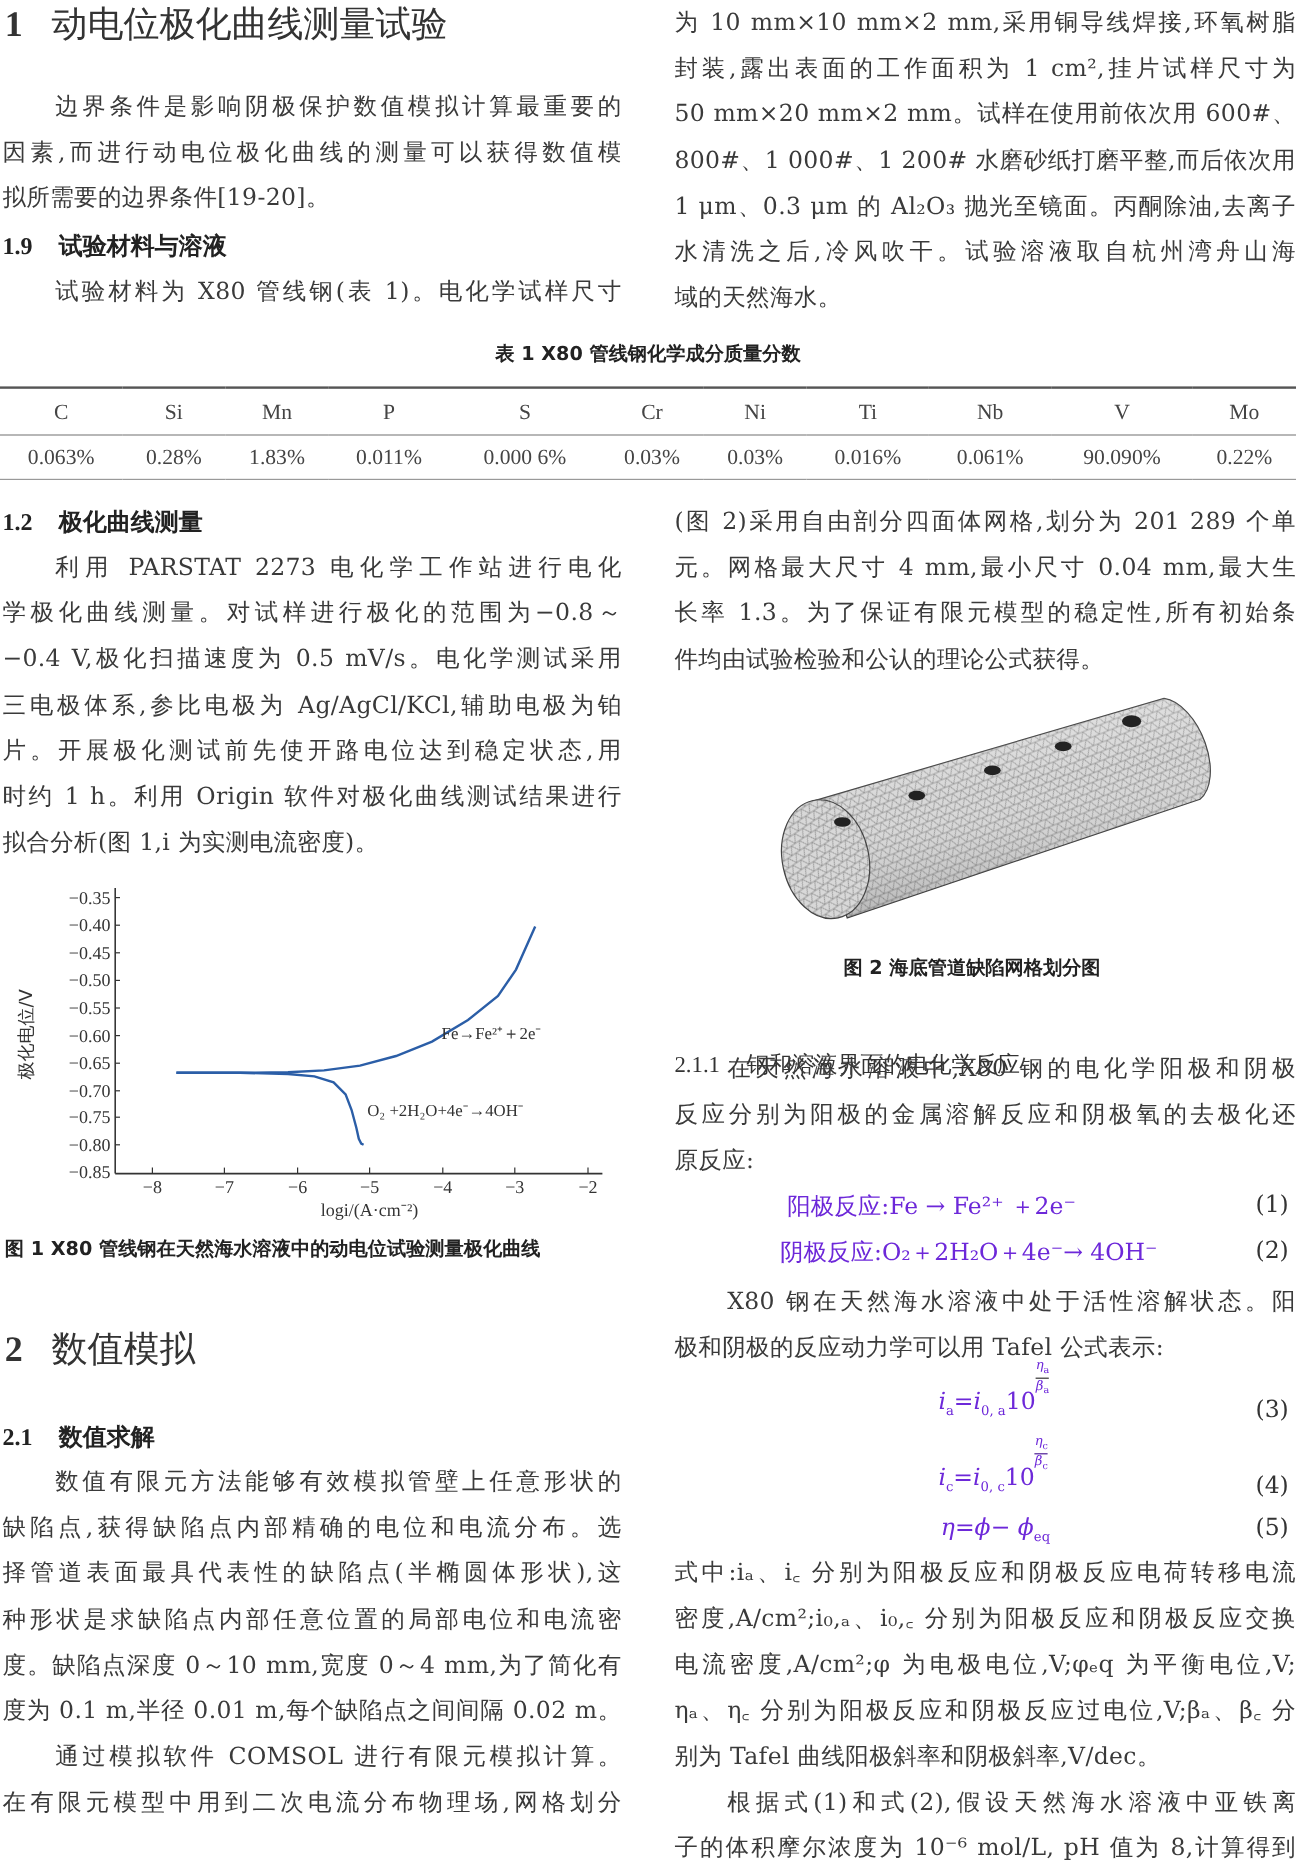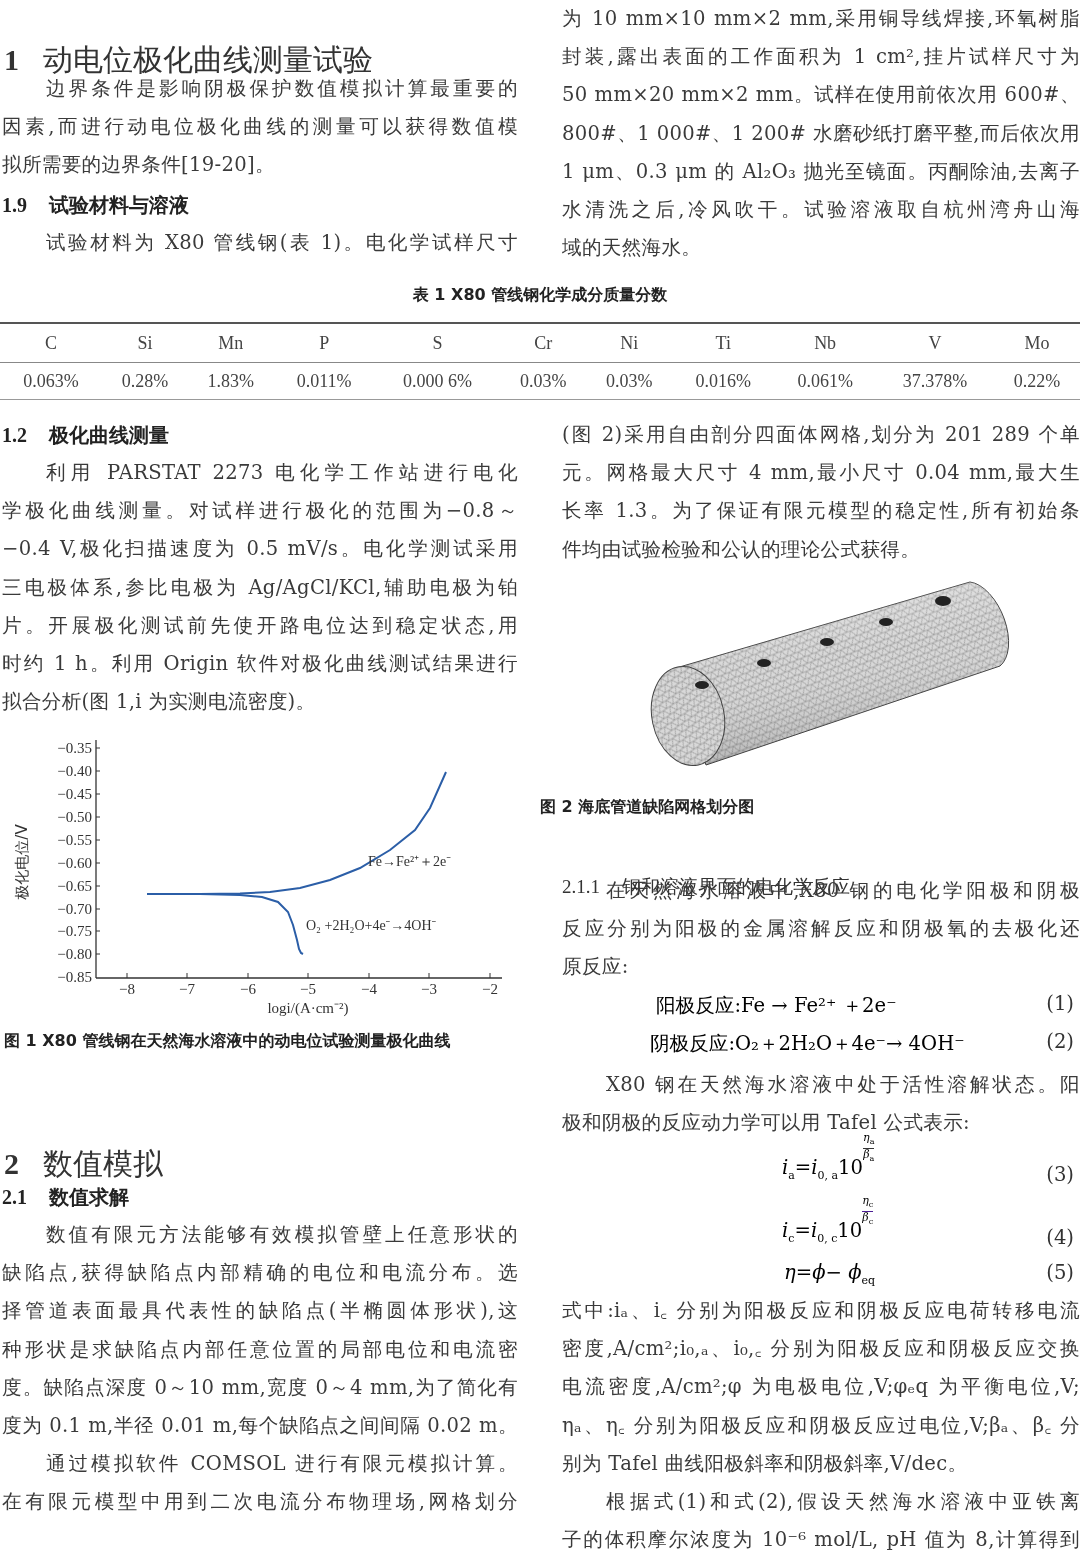--- a/index.html
+++ b/index.html
@@ -1,33 +1,33 @@
 <!DOCTYPE html>
 <html><head>
 <meta charset="utf-8">
 <style>
   html, body { margin:0; padding:0; background:#fff; }
   body { width:1080px; height:1552px; position:relative; overflow:hidden;
          font-family:"DejaVu Serif","Liberation Serif",serif; color:#333; }
   .abs { position:absolute; }
-  .h1 { font-size:30px; font-weight:normal; color:#333; white-space:nowrap;margin-top:40px; }
+  .h1 { font-size:30px; font-weight:normal; color:#333; white-space:nowrap; }
   .h1 .num { font-weight:bold; margin-right:24px; font-family:"Liberation Serif",serif; }
   .h2 { font-size:20px; font-weight:bold; color:#222; white-space:nowrap; font-family:"DejaVu Sans","Liberation Sans",sans-serif; }
   .h2 .num { font-family:"Liberation Serif",serif; margin-right:22px; }
   .h3 { font-size:19px; color:#333; white-space:nowrap; }
   .h3 .num { margin-right:22px; font-family:"Liberation Serif",serif; }
   .p { font-size:19.6px; line-height:38.2px; text-align:justify; text-align-last:justify; letter-spacing:0.3px; color:#3a3a3a; }
   .p .line { display:block; height:38.2px; white-space:nowrap; overflow:hidden; }
   .indent { padding-left:44px; }
   .cap { font-size:16px; font-weight:bold; color:#222; font-family:"DejaVu Sans","Liberation Sans",sans-serif; white-space:nowrap; }
   table.t { position:absolute; left:0; top:322px; width:1080px; border-collapse:collapse; font-family:"Liberation Serif",serif; font-size:18px; color:#444; }
   table.t th { font-weight:normal; height:36px; border-top:2px solid #555; border-bottom:1px solid #888; }
   table.t td { height:34px; text-align:center; }
   table.t tr:last-child td { border-bottom:1px solid #999; }
-  .eq { position:absolute; font-size:19.6px; white-space:nowrap; color:#000000; }
+  .eq { position:absolute; font-size:19.6px; white-space:nowrap; color:#6d28d9; }
   .eqnum { position:absolute; right:0; font-size:19.6px; color:#333; }
   sup, sub { font-size:11px; }
 </style>
 </head>
 <body>
 
 <div class="abs h1" style="left:4px;top:0px;">
   <span class="num">1</span><span>动电位极化曲线测量试验</span>
 </div>
 
@@ -74,21 +74,21 @@
   <tr>
     <td>0.063%</td>
     <td>0.28%</td>
     <td>1.83%</td>
     <td>0.011%</td>
     <td>0.000 6%</td>
     <td>0.03%</td>
     <td>0.03%</td>
     <td>0.016%</td>
     <td>0.061%</td>
-    <td>37.378%</td>
+    <td>90.090%</td>
     <td>0.22%</td>
   </tr>
 </tbody>
   </table>
 
 <div class="abs h2" style="left:2px;top:422px;">
   <span class="num">1.2</span><span>极化曲线测量</span>
 </div>
 <div class="abs p" style="left:2px;top:454px;width:516px;">
   <span class="line indent">利用 PARSTAT 2273 电化学工作站进行电化</span>
@@ -201,21 +201,21 @@
     <ellipse cx="48" cy="136" rx="36" ry="50" transform="rotate(-12 48 136)" fill="url(#mesh)" stroke="#444" stroke-width="1"></ellipse>
   </g>
   <g fill="#222">
     <ellipse cx="62" cy="105" rx="7" ry="4"></ellipse>
     <ellipse cx="124" cy="83" rx="7" ry="4"></ellipse>
     <ellipse cx="187" cy="62" rx="7" ry="4"></ellipse>
     <ellipse cx="246" cy="42" rx="7" ry="4"></ellipse>
     <ellipse cx="303" cy="21" rx="8" ry="5"></ellipse>
   </g>
 </svg>
-<div class="abs cap" style="left:540px;top:797px;width:540px;">图 2   海底管道缺陷网格划分图</div>
+<div class="abs cap" style="left:540px;top:797px;width:540px;text-align:center;">图 2   海底管道缺陷网格划分图</div>
 
 <div class="abs h3" style="left:562px;top:842px;margin-top:32px;">
   <span class="num">2.1.1</span><span>钢和溶液界面的电化学反应</span>
 </div>
 <div class="abs p" style="left:562px;top:872px;width:518px;">
   <span class="line indent">在天然海水溶液中,X80 钢的电化学阳极和阴极</span>
   <span class="line">反应分别为阳极的金属溶解反应和阴极氧的去极化还</span>
   <span class="line" style="text-align-last:left">原反应:</span>
 </div>
 

